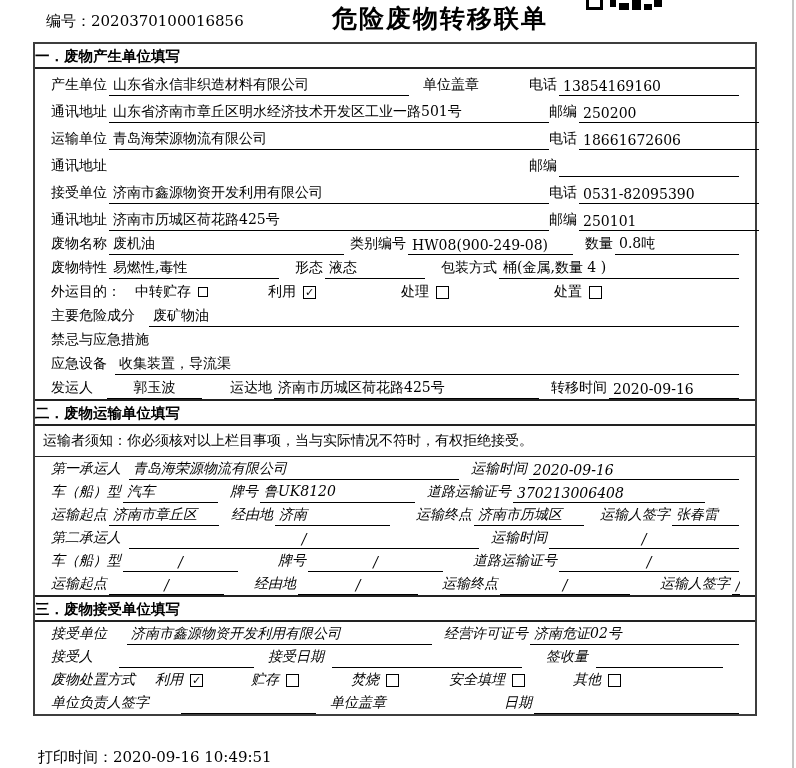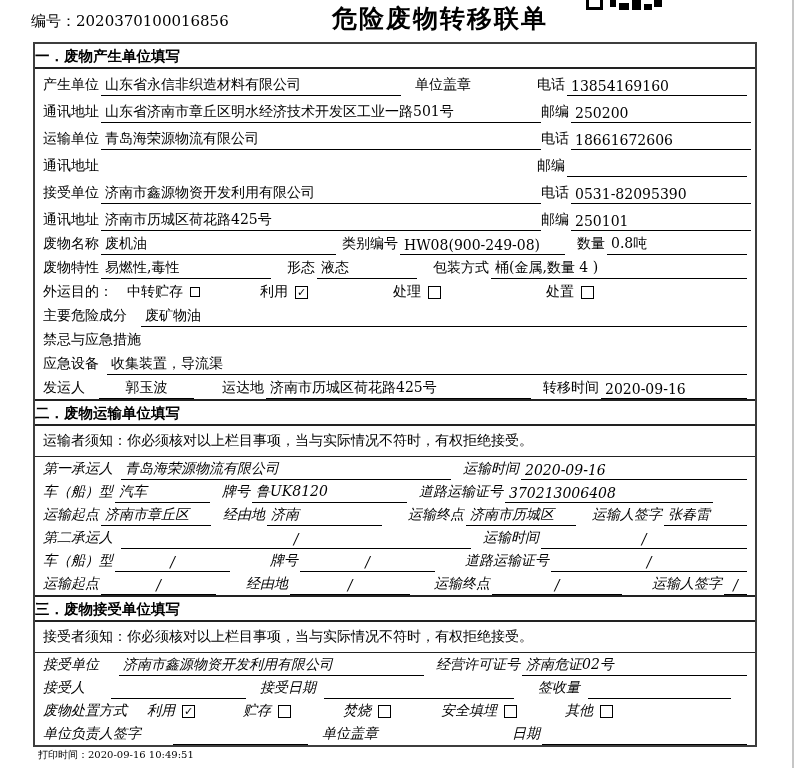--- a/index.html
+++ b/index.html
@@ -4,39 +4,39 @@
 <style>
   * { margin:0; padding:0; box-sizing:border-box; }
   body { background:#ffffff; }
   .page {
     position:relative; width:796px; height:768px; background:#ffffff;
     overflow:hidden; color:#000;
     font-family:"DejaVu Serif","Liberation Serif",serif; font-size:14px;
   }
   .edge-strip { position:absolute; right:2px; top:0; width:2px; height:768px; background:#c6c6c6; }
 
-  .doc-no { position:absolute; left:31px; top:12px; font-size:15px; white-space:nowrap;text-align:center; }
+  .doc-no { position:absolute; left:46px; top:12px; font-size:15px; white-space:nowrap;text-align:center; }
   .doc-title {
     position:absolute; left:332px; top:2px; font-size:25px; font-weight:bold;
     letter-spacing:2px; white-space:nowrap;
     font-family:Liberation Serif, serif;
   }
   .qr-frag { position:absolute; left:586px; top:0; }
 
   .form { position:absolute; left:33px; top:42px; width:724px; border:2px solid #3d3d3d; background:#fff; }
 
   .sec-title {
     height:25px; line-height:24px; font-weight:bold; font-size:14.5px;
     padding-left:0; border-bottom:2px solid #222;
     font-family:"DejaVu Sans","Liberation Sans",sans-serif;
   }
   .sec-2, .sec-3 { border-top:2px solid #222; }
   .notice { height:31px; display:flex; align-items:center; padding:0 8px; border-bottom:1.5px solid #222; white-space:nowrap; }
 
-  .row { display:flex; align-items:flex-end; padding:0 8px; }
+  .row { display:flex; align-items:flex-end; padding:0 16px; }
   .rA { height:27px; } .rB { height:24px; } .rC { height:23px;font-style:italic; }
   .lbl { white-space:nowrap; padding:0 2px 2px 0; flex:none; }
   .fld {
     border-bottom:1px solid #000; padding:0 4px 1px; white-space:nowrap;
     overflow:hidden; flex:none; min-height:18px;
   }
   .grow { flex:1 1 auto; }
   .ctr { text-align:center; }
   .push { margin-left:auto; }
   .spacer { flex:1 1 auto; }
@@ -53,21 +53,21 @@
   .mr16{margin-right:16px}.mr34{margin-right:34px}
 
   .opt { display:inline-flex; align-items:center; white-space:nowrap; padding-bottom:2px; }
   .cb {
     display:inline-flex; align-items:center; justify-content:center;
     width:13px; height:13px; border:1.5px solid #000; margin-left:7px;
     font-size:11px; line-height:1; font-family:"DejaVu Sans","Liberation Sans",sans-serif;
   }
   .cb-sm { width:10px; height:10px; border-width:1px; }
 
-  .print-time { position:absolute; left:38px; top:748px; font-size:10px; white-space:nowrap; }
+  .print-time { position:absolute; left:38px; top:748px; font-size:15px; white-space:nowrap; }
 </style>
 </head>
 <body>
 
 <div class="page">
 
   <div class="doc-no">
     <span>编号：</span><span>2020370100016856</span>
   </div>
 
@@ -247,21 +247,20 @@
         <span class="fld w120 ctr">/</span>
         <span class="lbl ml24">运输终点</span>
         <span class="fld w130 ctr">/</span>
         <span class="lbl ml30">运输人签字</span>
         <span class="fld grow ctr">/</span>
       </div>
     </div>
 
     <div class="sec-3">
       <div class="sec-title">三．废物接受单位填写</div>
-      <div class="notice">接受者须知：你必须核对以上栏目事项，当与实际情况不符时，有权拒绝接受。</div>
 
       <div class="row rC">
         <span class="lbl">接受单位</span>
         <span class="fld w305 ml18">济南市鑫源物资开发利用有限公司</span>
         <span class="lbl ml12">经营许可证号</span>
         <span class="fld grow">济南危证02号</span>
       </div>
 
       <div class="row rC">
         <span class="lbl">接受人</span>

